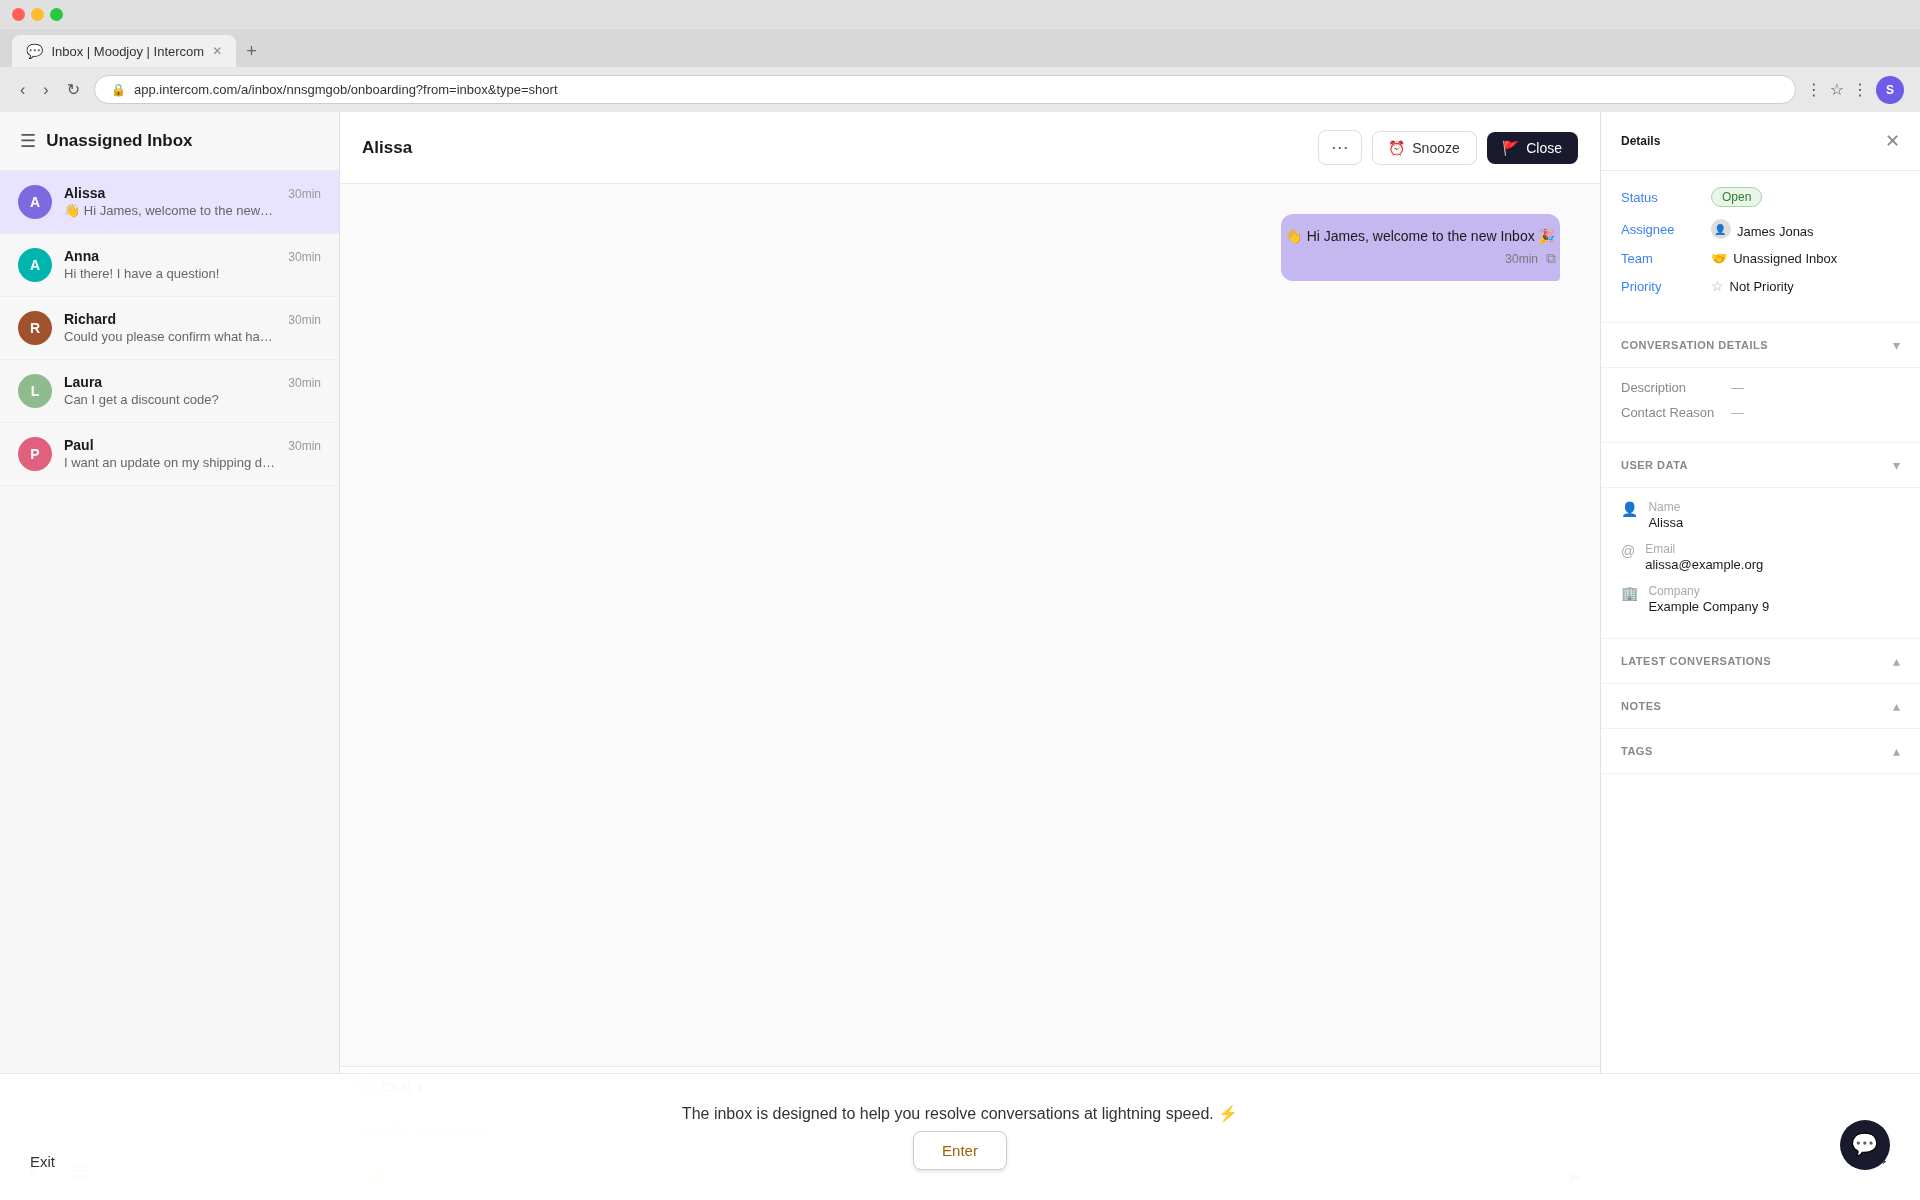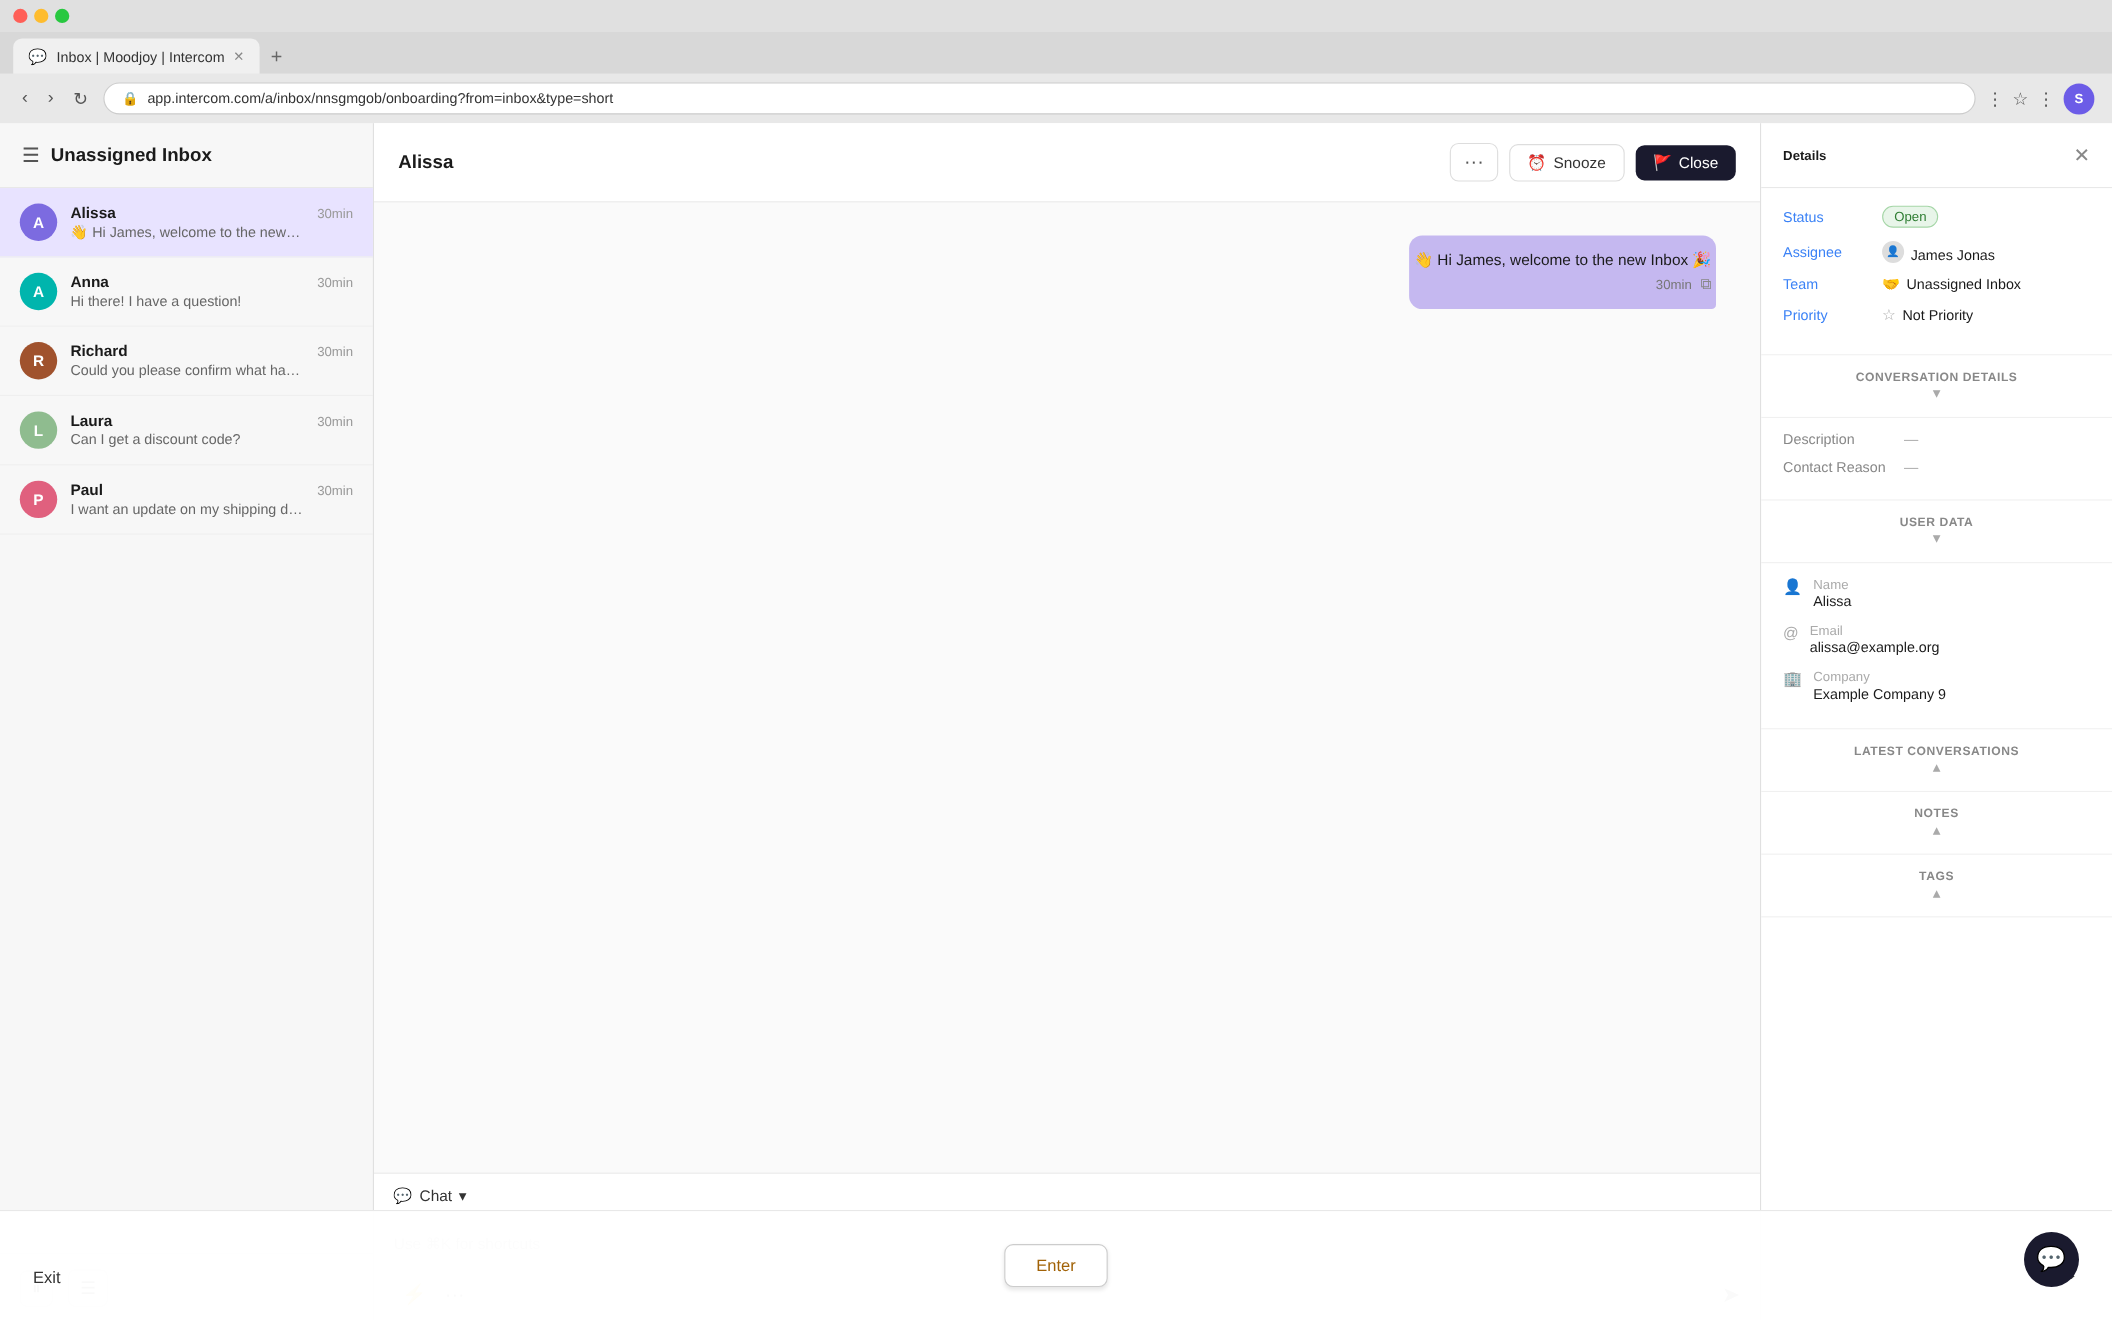--- a/index.html
+++ b/index.html
@@ -85,21 +85,21 @@
     .details-close { background: none; border: none; font-size: 18px; color: #888; cursor: pointer; }
 
     .details-section { padding: 16px 20px; border-bottom: 1px solid #f0f0f0; }
     .detail-row { display: flex; align-items: center; margin-bottom: 12px; }
     .detail-label { font-size: 13px; color: #3b82f6; width: 90px; flex-shrink: 0; }
     .detail-value { font-size: 13px; color: #1a1a1a; display: flex; align-items: flex-end; gap: 6px; flex: 1; }
     .status-badge { background: #e8f5e9; color: #2e7d32; border: 1px solid #a5d6a7; border-radius: 12px; padding: 2px 10px; font-size: 12px; font-weight: 500; }
     .assignee-avatar { width: 20px; height: 20px; border-radius: 50%; background: #ddd; display: flex; align-items: center; justify-content: center; font-size: 10px; }
     .star-icon { color: #aaa; font-size: 14px; }
 
-    .section-header { display: flex; align-items: center; justify-content: space-between; padding: 14px 20px; border-bottom: 1px solid #f0f0f0; cursor: pointer; flex-direction: column; }
+    .section-header { display: flex; align-items: center; justify-content: space-between; padding: 14px 20px; border-bottom: 1px solid #f0f0f0; cursor: pointer; }
     .section-header-title { font-size: 11px; font-weight: 700; color: #888; letter-spacing: 0.5px; text-transform: uppercase; }
     .section-chevron { font-size: 14px; color: #aaa; }
 
     .section-content { padding: 12px 20px; border-bottom: 1px solid #f0f0f0; }
     .section-detail-row { display: flex; align-items: center; margin-bottom: 10px; }
     .section-detail-label { font-size: 13px; color: #888; width: 110px; flex-shrink: 0; }
     .section-detail-value { font-size: 13px; color: #aaa; }
 
     .user-data-row { display: flex; align-items: flex-start; margin-bottom: 12px; gap: 10px; }
     .user-data-icon { font-size: 14px; color: #aaa; margin-top: 1px; }
@@ -356,20 +356,21 @@
     <div class="section-header">
       <span class="section-header-title">TAGS</span>
       <span class="section-chevron">▴</span>
     </div>
 
   </div>
 
 </div>
 
 <div class="bottom-overlay">
+  <div class="overlay-title">The inbox is designed to help you resolve conversations at lightning speed. ⚡</div>
   <button class="enter-btn">Enter</button>
   <button class="exit-btn">Exit</button>
   <button class="next-arrow">→</button>
 </div>
 
 <div class="chat-widget">
   <span class="chat-widget-icon">💬</span>
 </div>
 
 </body></html>

